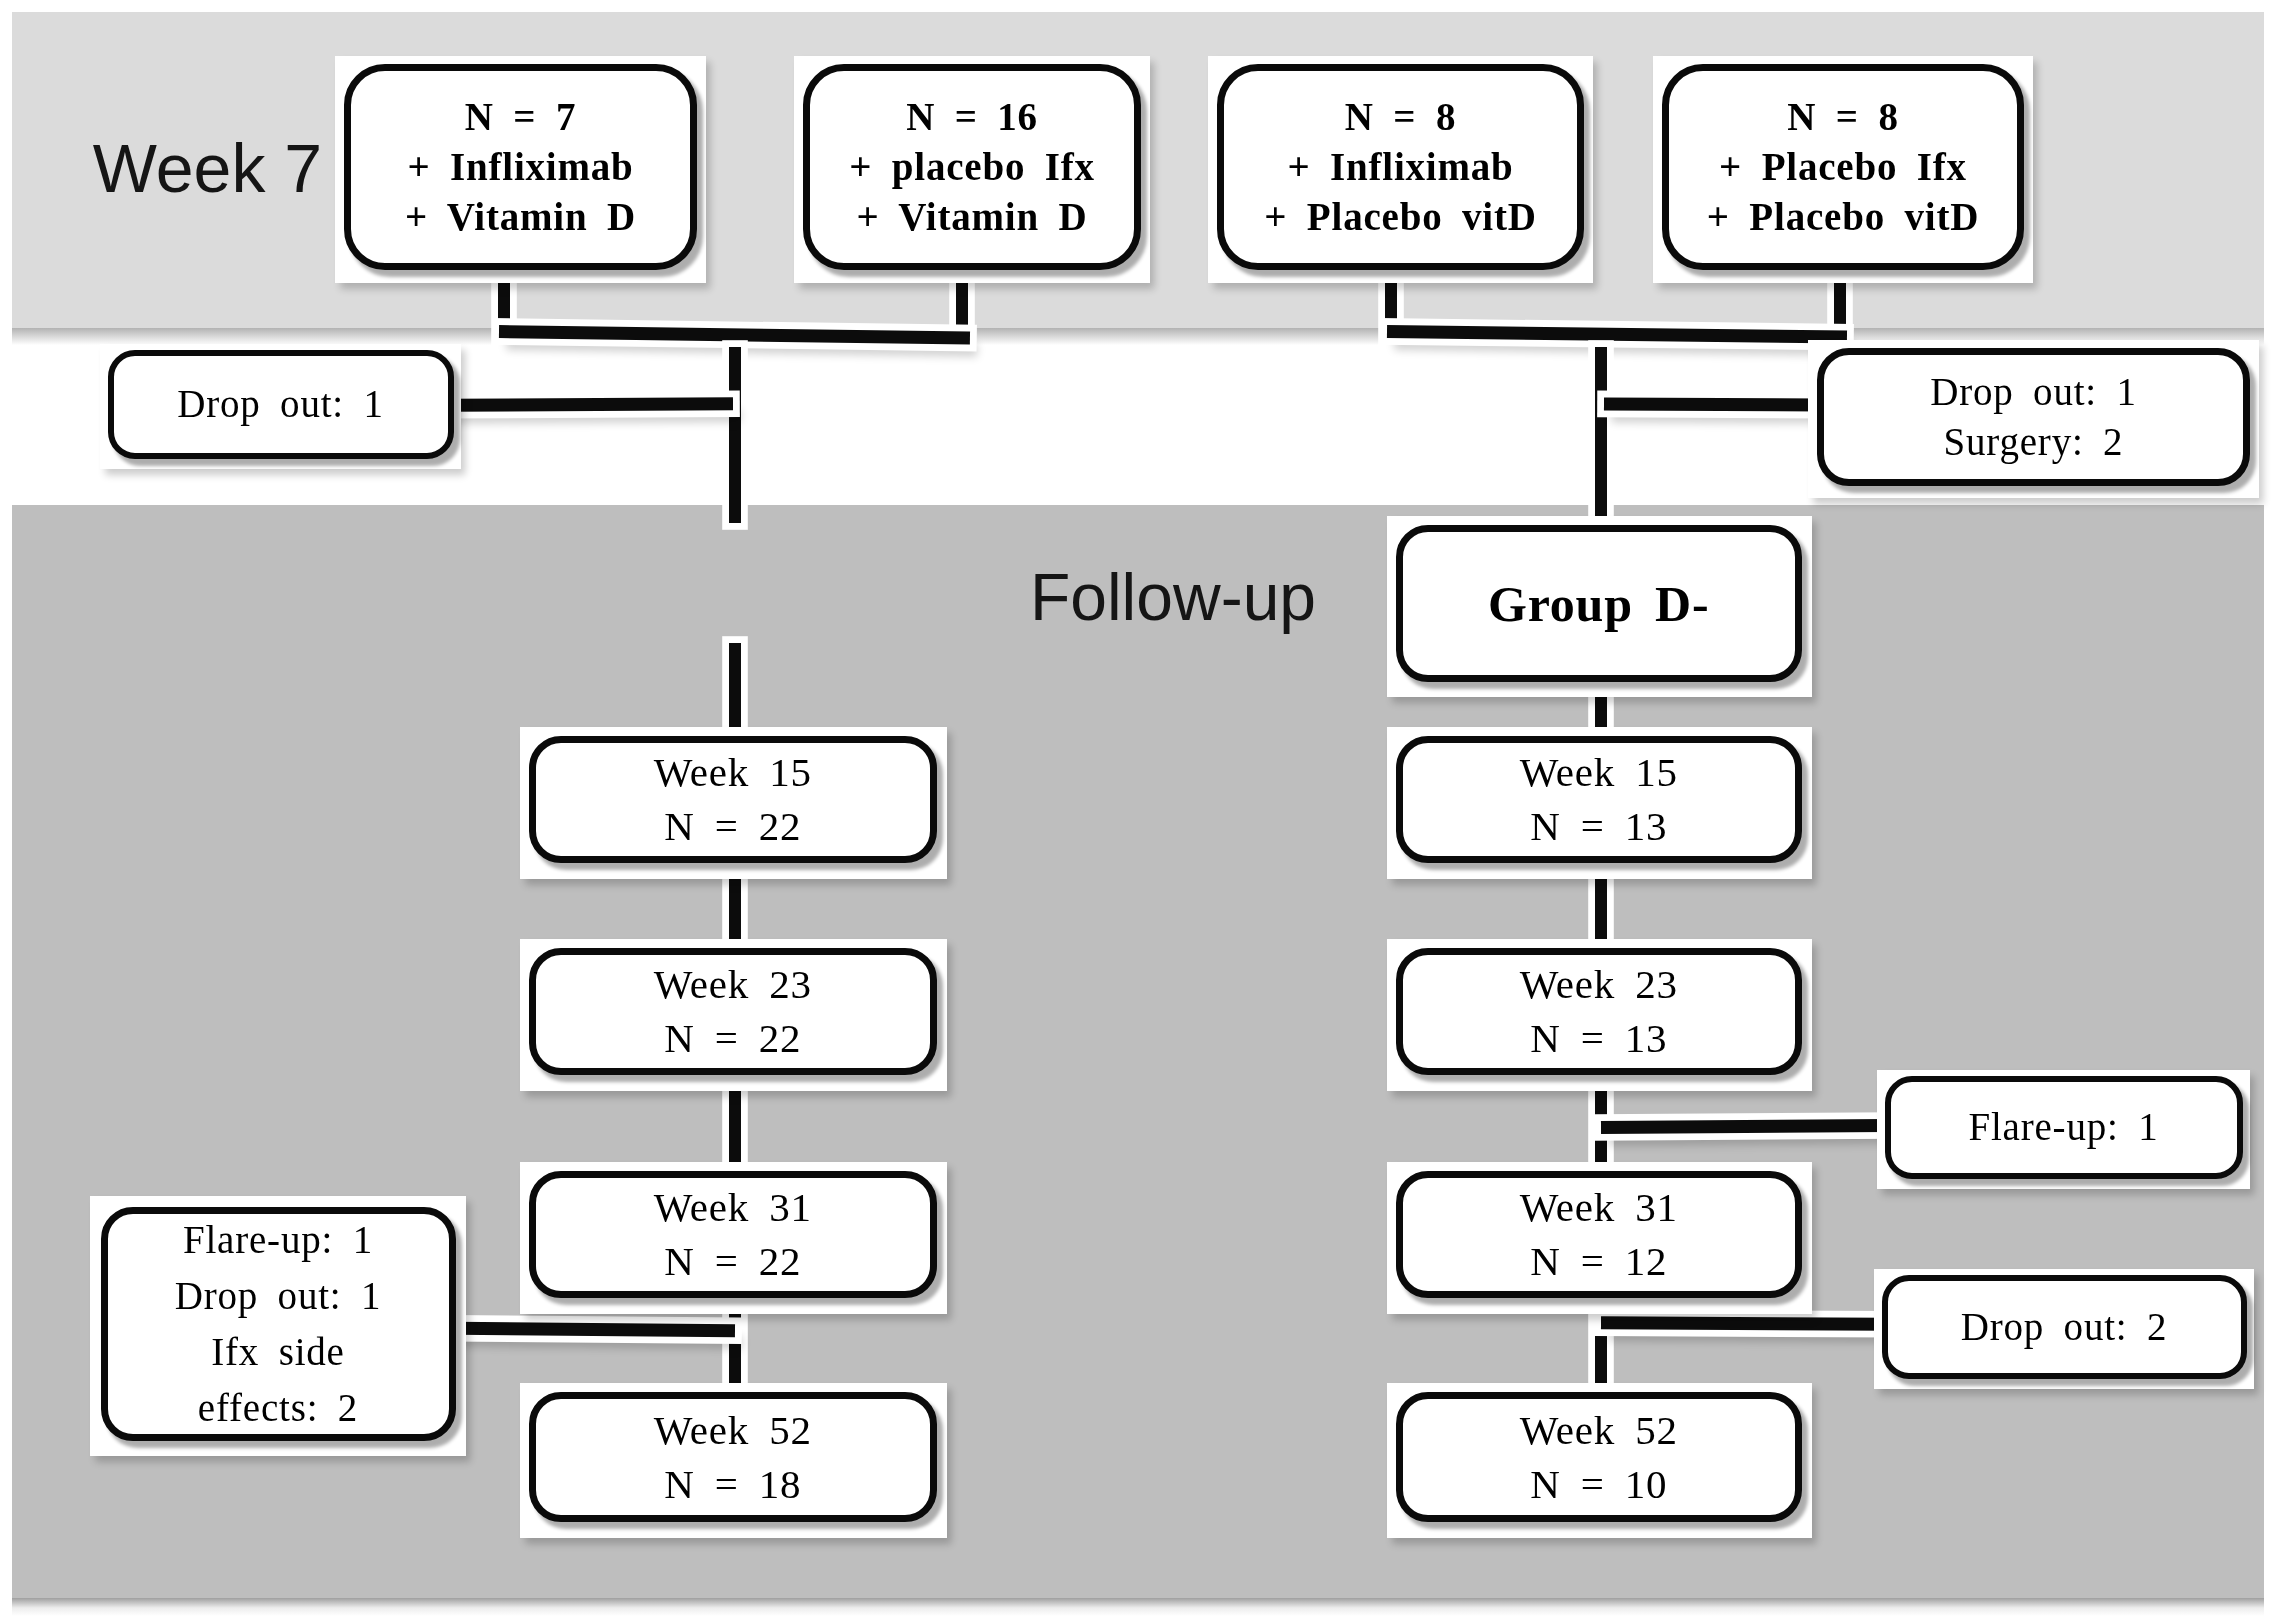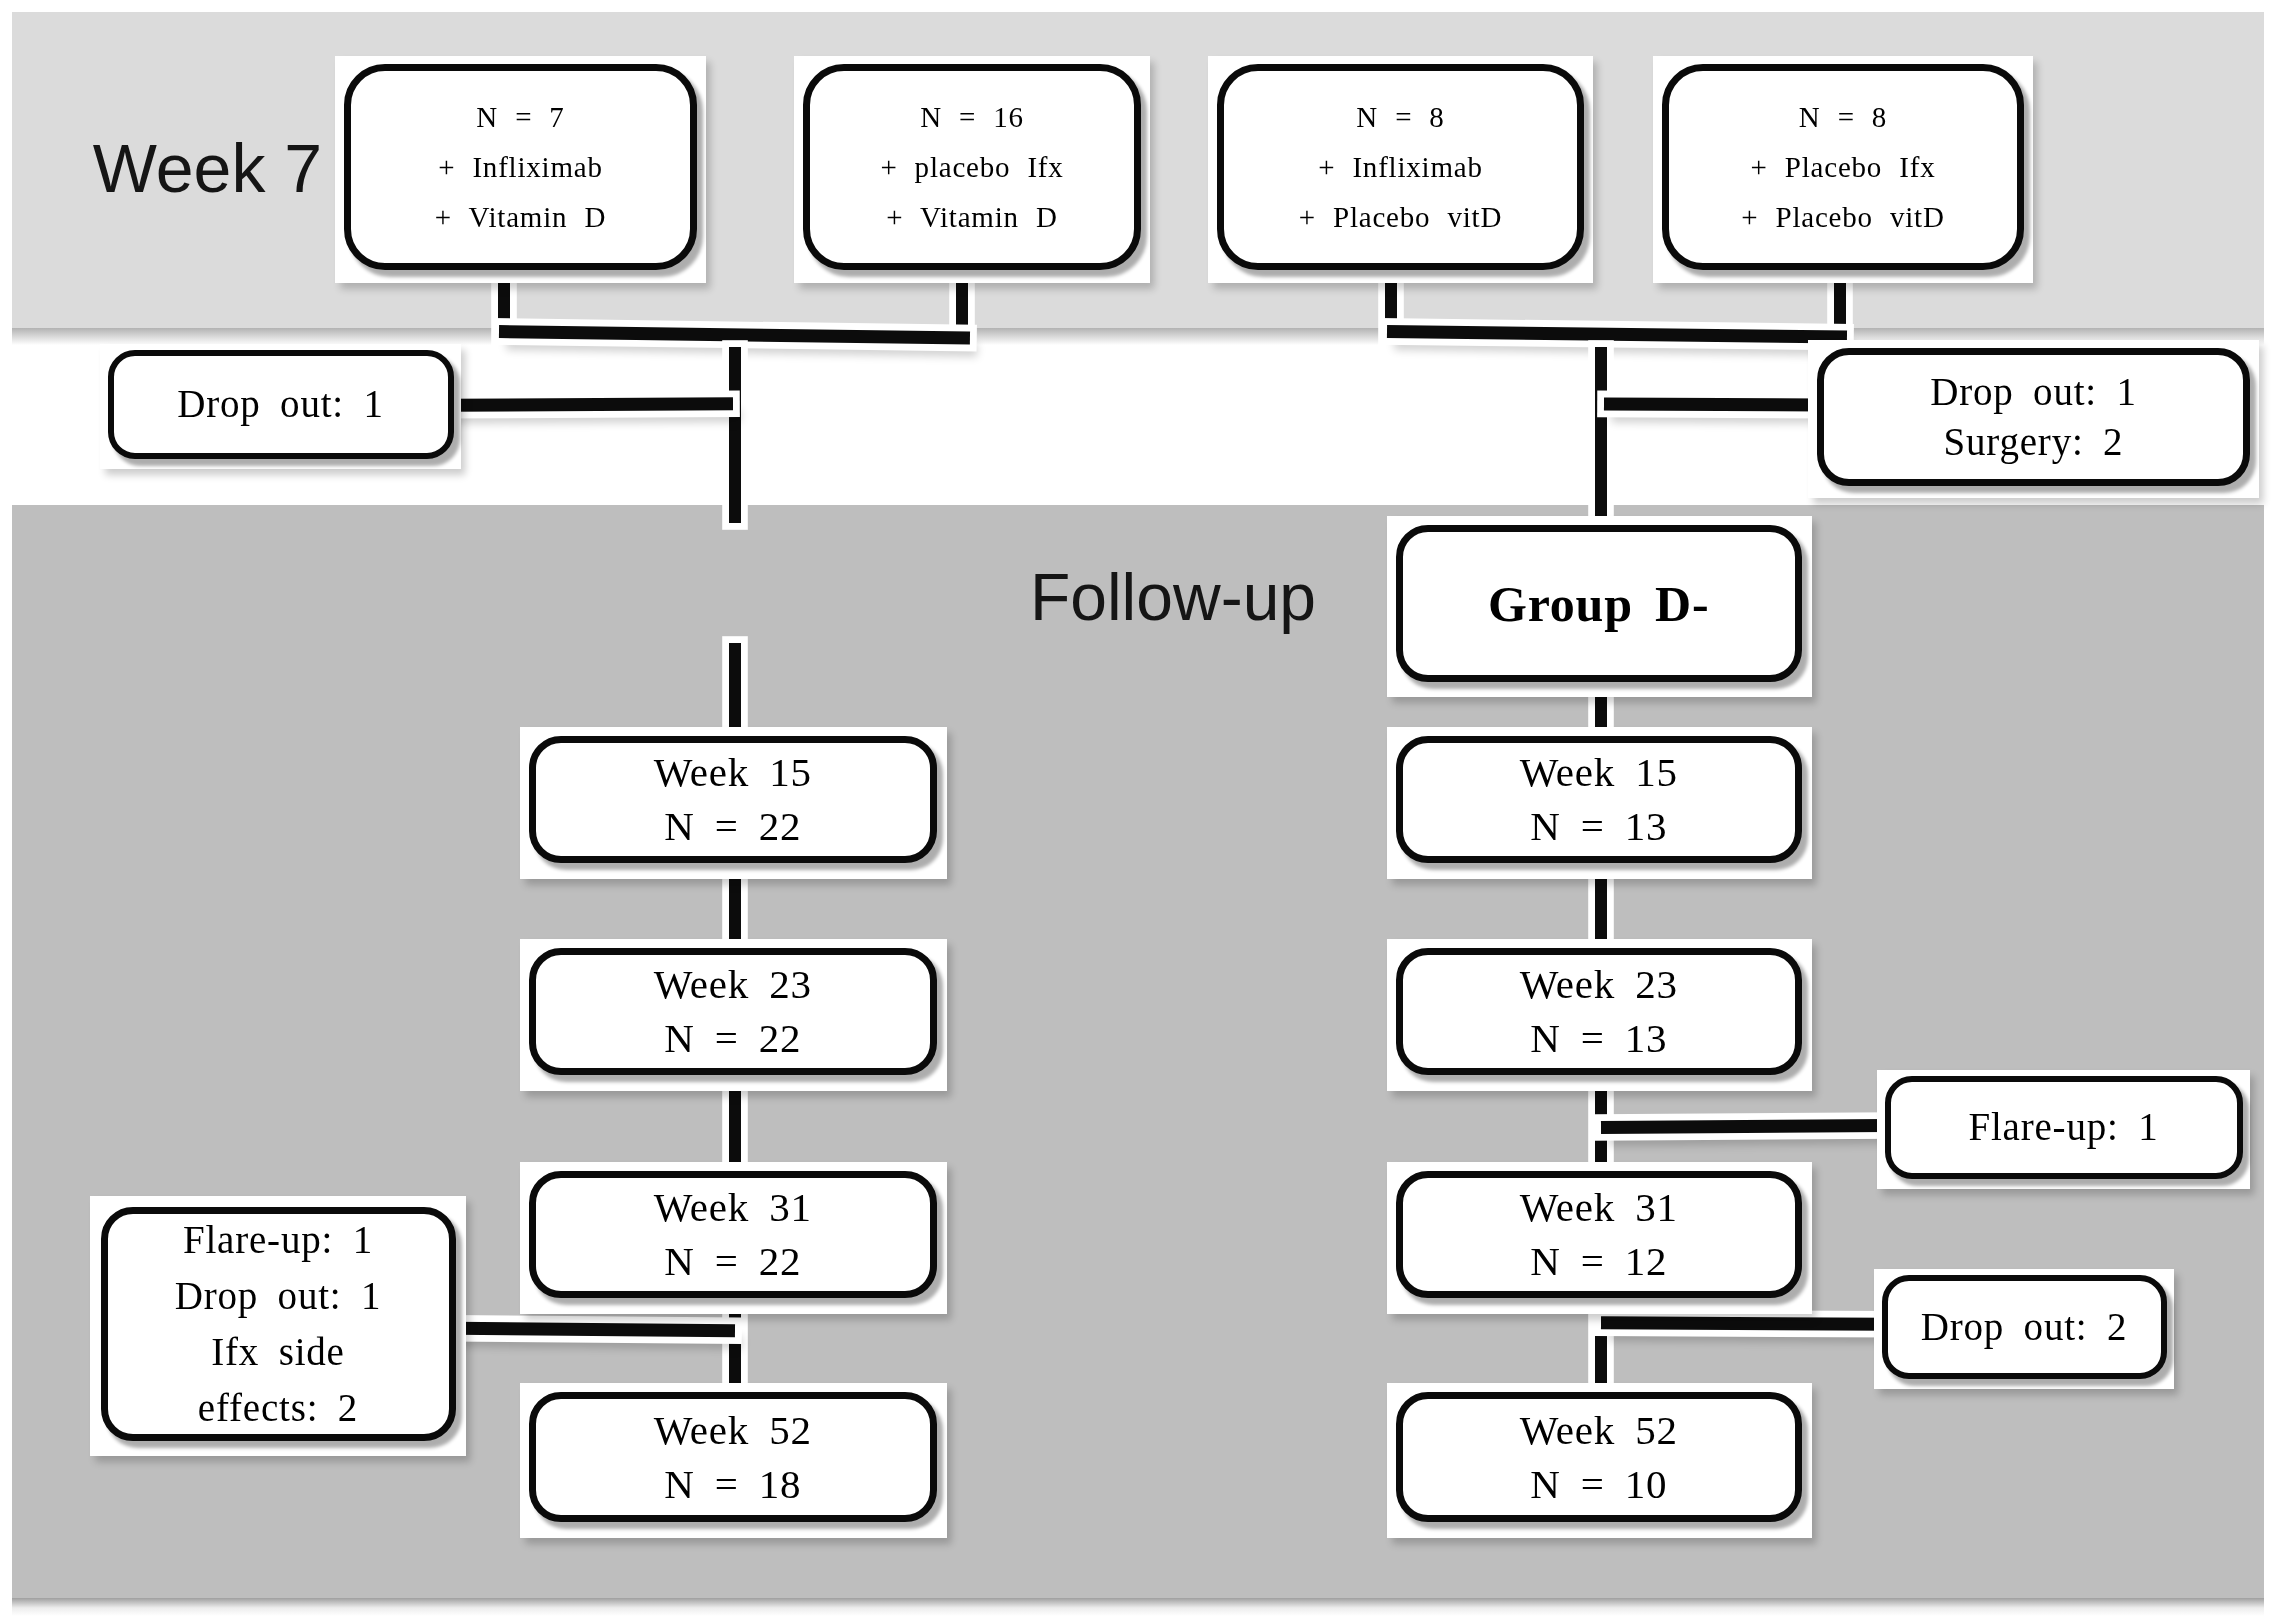--- a/index.html
+++ b/index.html
@@ -20,21 +20,21 @@
   .phase.followup{left:1019px;top:559px;width:308px;font-size:66px;}
   
   .patch{position:absolute;background:#ffffff;box-shadow:4.5px 6px 7.5px rgba(0,0,0,0.20);}
   
   .rbox{position:absolute;left:9px;right:9px;top:7.5px;bottom:13.5px;background:#ffffff;
         border:7.5px solid #0a0a0a;border-radius:41px;
         box-shadow:5.3px 6.8px 3.8px rgba(0,0,0,0.32);
         display:flex;flex-direction:column;align-items:center;justify-content:center;
         text-align:center;}
   .rbox .bl{word-spacing:9px;letter-spacing:0.8px;white-space:nowrap;}
-  .arm .bl{font-size:29px;line-height:50px;}
+  .arm .bl{font-size:39px;line-height:50px;font-weight:bold;}
   .r42{border-radius:32px;}
   .r36{border-radius:27px;border-width:6.8px;}
   .grouptxt{font-size:50px;font-weight:bold;letter-spacing:0.8px;word-spacing:6px;}
   .wk .bl{font-size:41px;line-height:54px;}
   .one .bl{font-size:39px;line-height:50px;}
   .side4 .bl{font-size:39px;line-height:56px;}
   
   .vl,.hl{position:absolute;background:#0c0c0c;}
   .vl{width:12px;box-shadow:0 0 0 6.8px #ffffff;}
   .hl{height:12.8px;box-shadow:0 0 0 6.8px #ffffff, 7.5px 12px 9px rgba(0,0,0,0.18);}
@@ -183,20 +183,20 @@
       <div class="bl">Drop out: 1</div>
       <div class="bl">Ifx side</div>
       <div class="bl">effects: 2</div>
     </div>
   </div>
   <div class="patch" style="left:1877px;top:1070px;width:373px;height:119px">
     <div class="rbox r36 one" style="left:7.5px;right:7.5px;top:6px;bottom:10.5px">
       <div class="bl">Flare-up: 1</div>
     </div>
   </div>
-  <div class="patch" style="left:1874px;top:1269px;width:300px;height:120px">
+  <div class="patch" style="left:1874px;top:1269px;width:380px;height:120px">
     <div class="rbox r36 one" style="left:7.5px;right:7.5px;top:6px;bottom:10.5px">
       <div class="bl">Drop out: 2</div>
     </div>
   </div>
 
 </div>
 
 
 </body></html>

